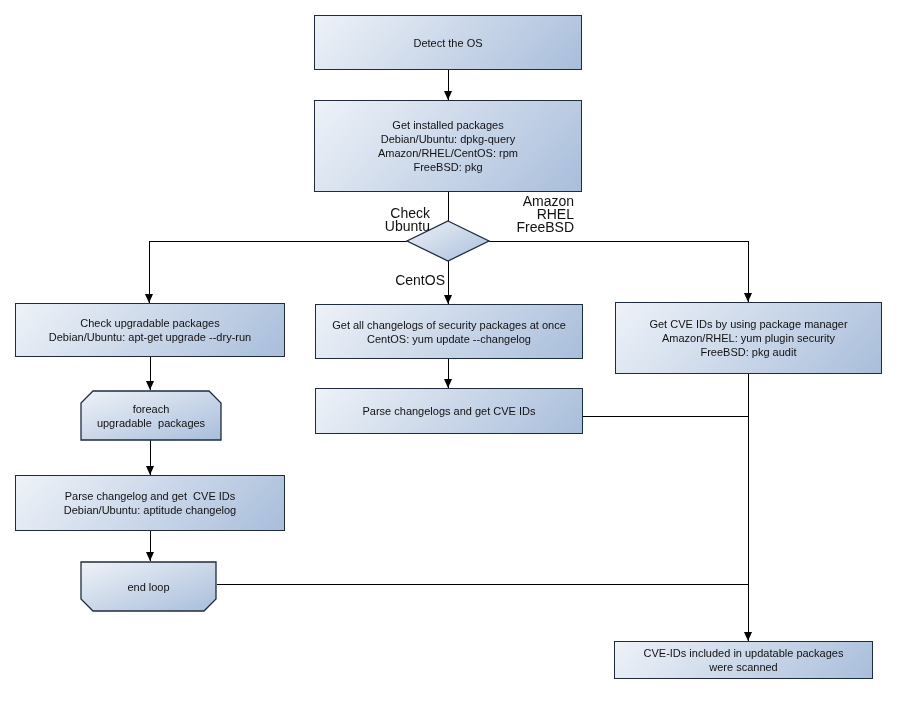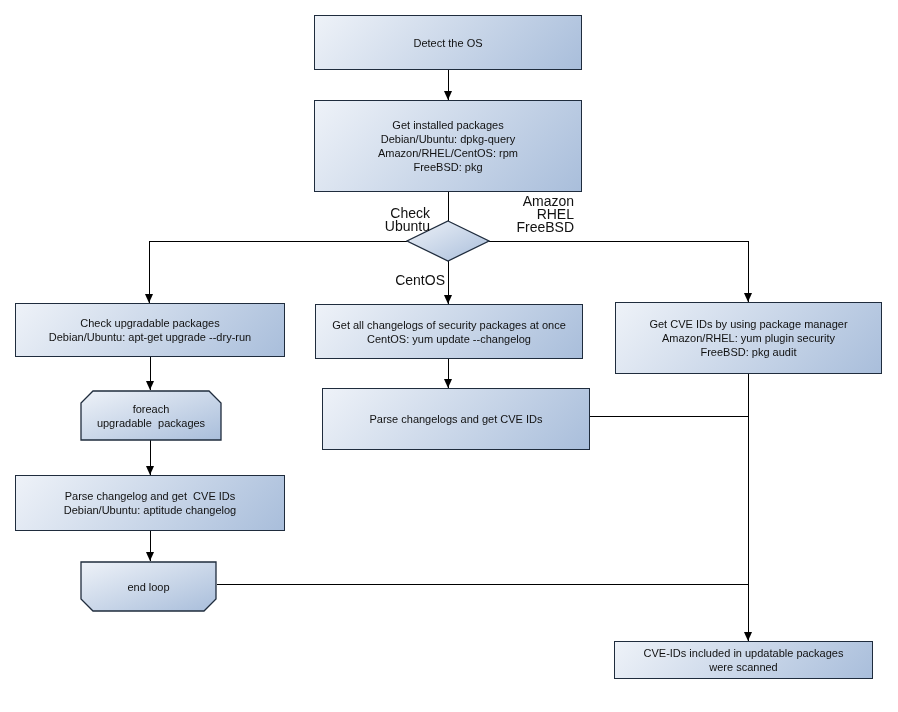--- a/index.html
+++ b/index.html
@@ -93,21 +93,21 @@
   <div class="node" style="left:15px;top:475px;width:270px;height:56px">
     <span class="node-label">Parse changelog and get  CVE IDs
 Debian/Ubuntu: aptitude changelog</span>
   </div>
 
   <div class="node" style="left:315px;top:304px;width:268px;height:55px">
     <span class="node-label">Get all changelogs of security packages at once
 CentOS: yum update --changelog</span>
   </div>
 
-  <div class="node" style="left:322px;top:388px;width:268px;height:62px">
+  <div class="node" style="left:315px;top:388px;width:268px;height:46px">
     <span class="node-label">Parse changelogs and get CVE IDs</span>
   </div>
 
   <div class="node" style="left:615px;top:302px;width:267px;height:72px">
     <span class="node-label">Get CVE IDs by using package manager
 Amazon/RHEL: yum plugin security
 FreeBSD: pkg audit</span>
   </div>
 
   <div class="node" style="left:614px;top:641px;width:259px;height:38px">

